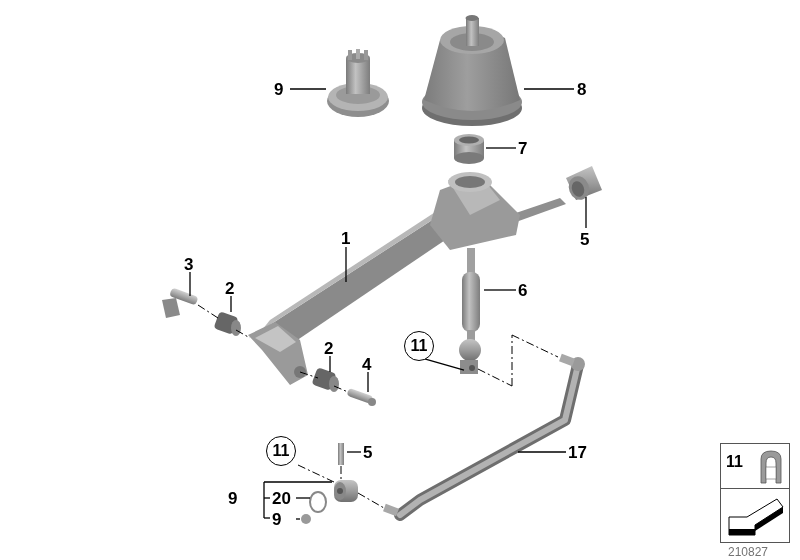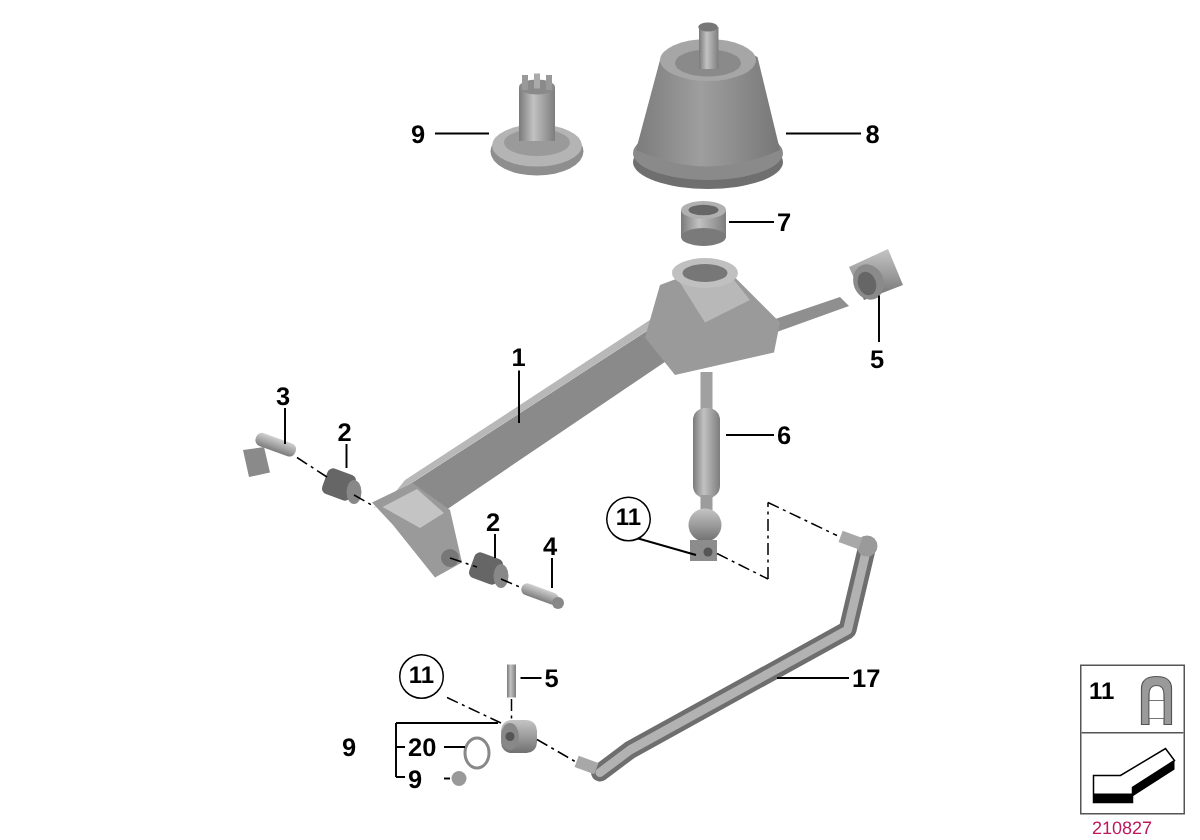--- a/index.html
+++ b/index.html
@@ -3,21 +3,21 @@
 <meta charset="utf-8">
 <style>
   html,body{margin:0;padding:0;background:#ffffff;}
   body{width:800px;height:560px;position:relative;overflow:hidden;font-family:"Liberation Sans",sans-serif;}
   #stage{position:absolute;left:0;top:0;width:800px;height:560px;}
   .lbl{position:absolute;font-family:"Liberation Sans",sans-serif;font-weight:bold;font-size:17px;color:#000;line-height:1;}
   .circ{position:absolute;width:30px;height:30px;border:1.6px solid #000;border-radius:50%;display:flex;align-items:center;justify-content:center;font-weight:bold;font-size:16px;font-family:"Liberation Sans",sans-serif;box-sizing:border-box;background:#fff;}
   .legend{position:absolute;left:720px;top:443px;width:70px;height:100px;border:1px solid #555;box-sizing:border-box;}
   .legend .cell{position:absolute;left:0;width:68px;border-bottom:1px solid #555;box-sizing:border-box;}
   .legend .num{position:absolute;left:5px;top:9px;font-weight:bold;font-size:16px;}
-  .diagram-id{position:absolute;left:728px;top:545px;font-size:12px;color:#be185d;}
+  .diagram-id{position:absolute;left:728px;top:545px;font-size:12px;color:#737373;}
 </style>
 </head>
 <body>
 
 <div id="stage">
 <svg width="800" height="560" viewBox="0 0 800 560">
   <defs>
     <linearGradient id="gMetal" x1="0" y1="0" x2="0" y2="1">
       <stop offset="0" stop-color="#c4c4c4"></stop>
       <stop offset="0.5" stop-color="#9c9c9c"></stop>

